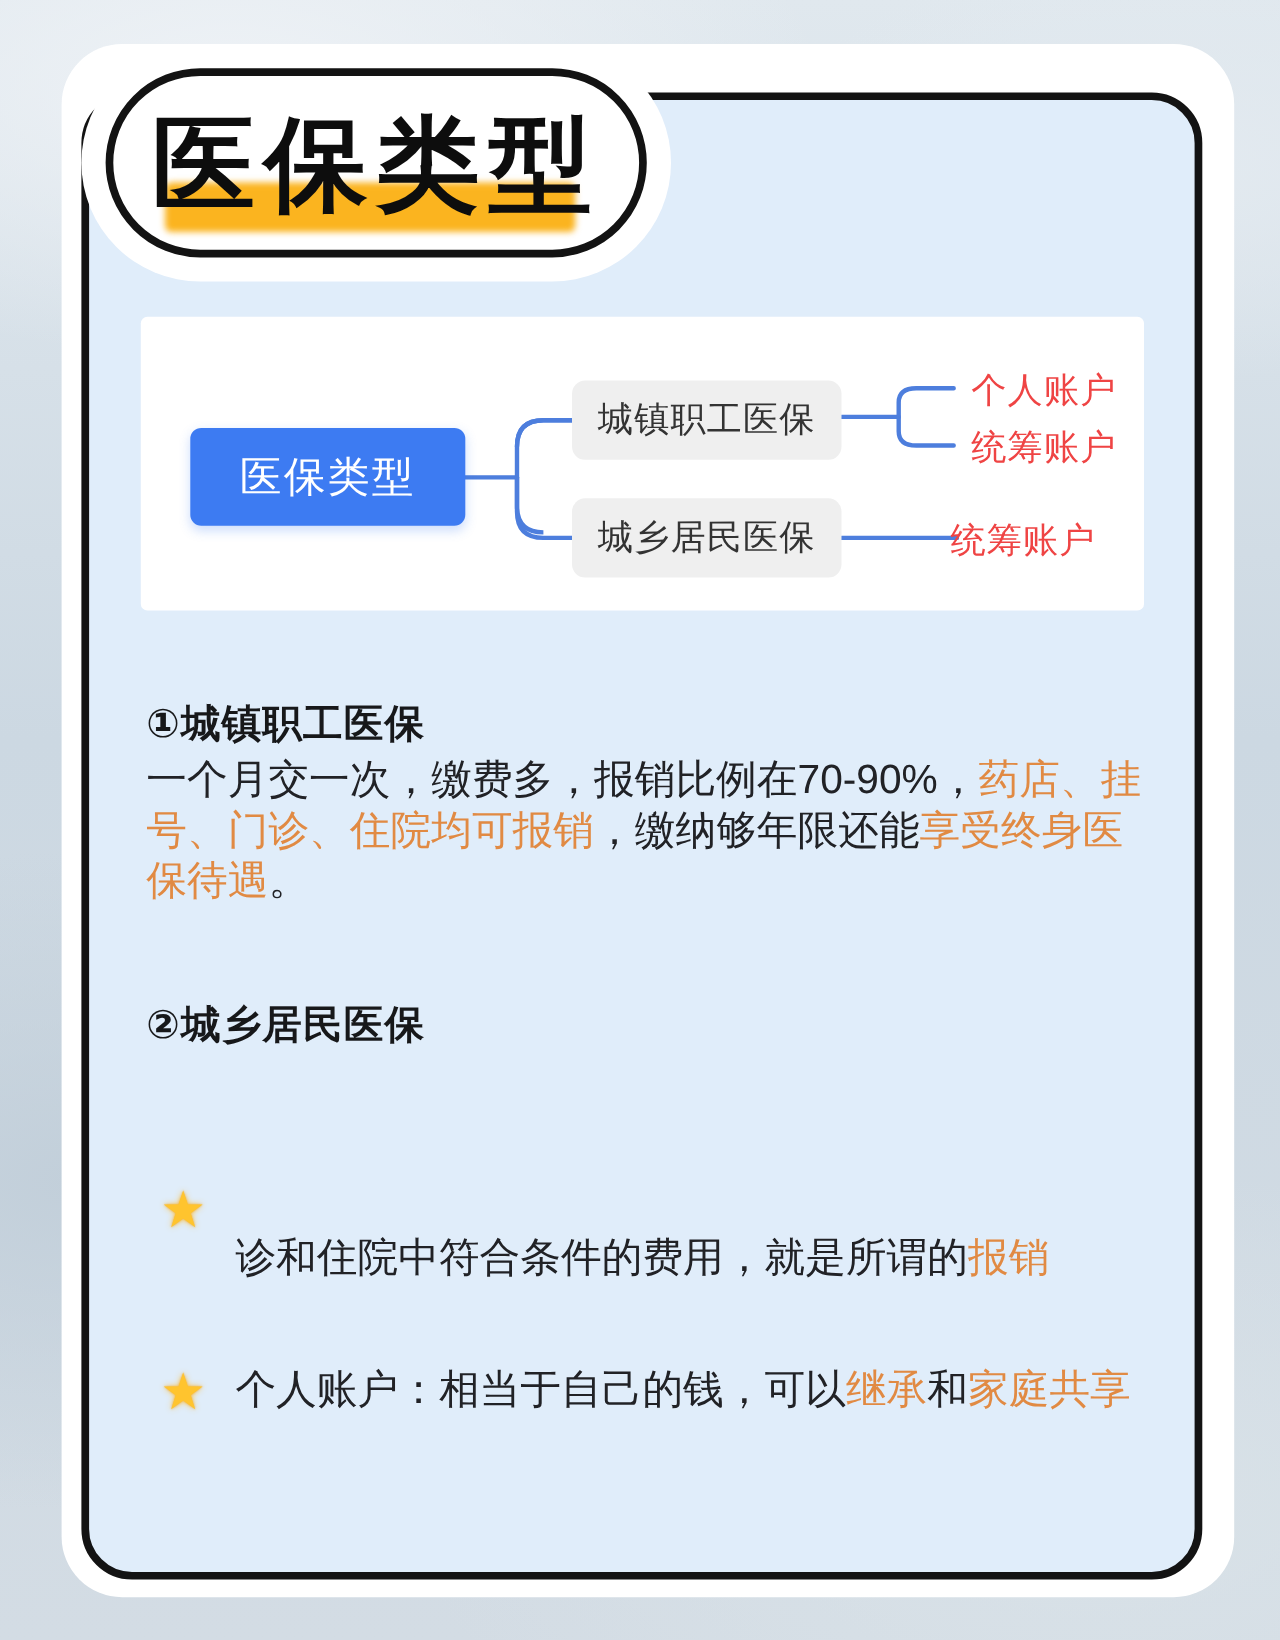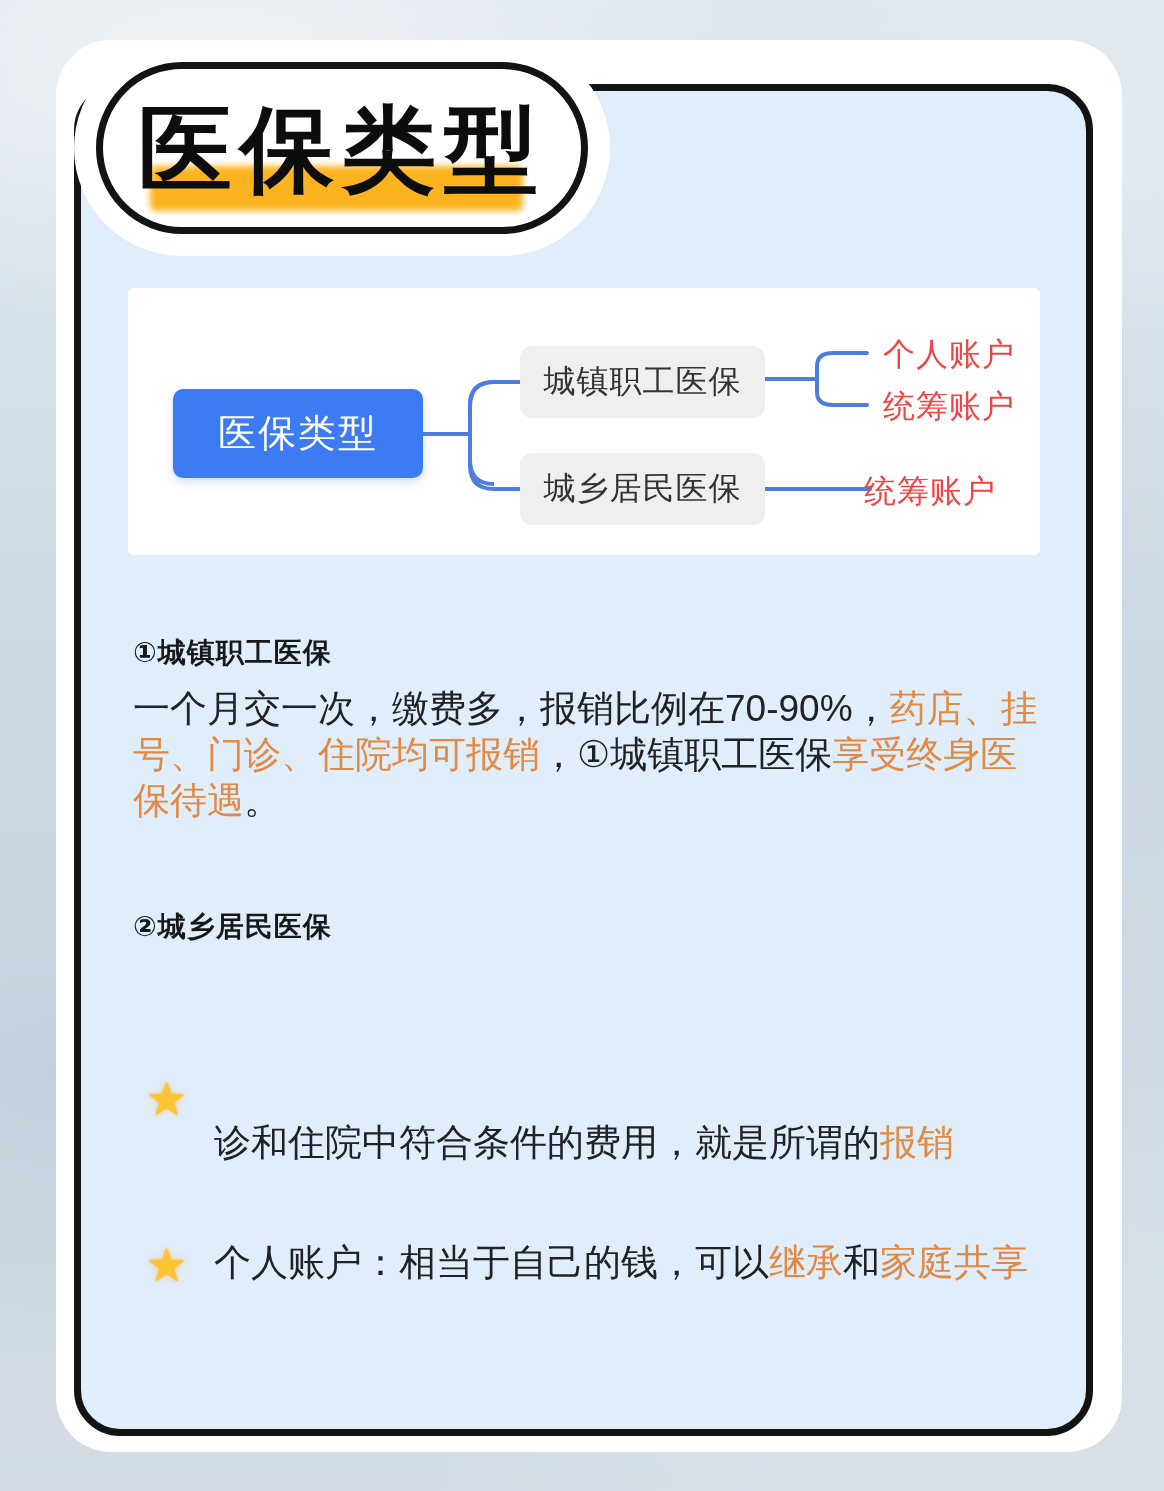--- a/index.html
+++ b/index.html
@@ -59,21 +59,21 @@
     display:flex;align-items:center;justify-content:center;
     font-size:32px;letter-spacing:1px;
   }
   .box1{top:58px;}
   .box2{top:165px;}
   .leaf{position:absolute;font-size:32px;color:#ef4444;letter-spacing:1px;line-height:36px;}
   .l00{left:755px;top:48px;}
   .l01{left:755px;top:100px;}
   .l10{left:736px;top:185px;}
   .sec-h{
-    position:absolute;margin:0;font-size:28px;font-weight:800;
+    position:absolute;margin:0;font-size:36px;font-weight:800;
     color:#17181a;letter-spacing:1px;
   }
   .h1pos{left:133px;top:634px;}
   .h2pos{left:133px;top:872px;margin-top:36px;}
   .sec-p{
     position:absolute;margin:0;font-size:37px;line-height:46px;
     color:#212226;font-weight:500;
   }
   .p1pos{left:133px;top:686px;width:920px;}
   .p2pos{left:133px;top:926px;width:920px;}
@@ -112,21 +112,21 @@
     </svg>
     <div class="node-root">医保类型</div>
     <div class="node-box box2">城乡居民医保</div>
     <div class="node-box box1">城镇职工医保</div>
     <div class="leaf l00">个人账户</div>
     <div class="leaf l01">统筹账户</div>
     <div class="leaf l10">统筹账户</div>
   </div>
 
   <h2 class="sec-h h1pos">①城镇职工医保</h2>
-  <p class="sec-p p1pos"><span>一个月交一次，缴费多，报销比例在70-90%，</span><span class="hl">药店、挂</span><br><span class="hl">号、门诊、住院均可报销</span><span>，①城镇职工医保</span><span class="hl">享受终身医</span><br><span class="hl">保待遇</span><span>。</span></p>
+  <p class="sec-p p1pos"><span>一个月交一次，缴费多，报销比例在70-90%，</span><span class="hl">药店、挂</span><br><span class="hl">号、门诊、住院均可报销</span><span>，缴纳够年限还能</span><span class="hl">享受终身医</span><br><span class="hl">保待遇</span><span>。</span></p>
 
   <h2 class="sec-h h2pos">②城乡居民医保</h2>
 
   <div class="note n1pos">
     <span class="star">★</span>
     <p class="note-text"><br><span>诊和住院中符合条件的费用，就是所谓的</span><span class="hl">报销</span></p>
   </div>
 
   <div class="note n2pos">
     <span class="star">★</span>

